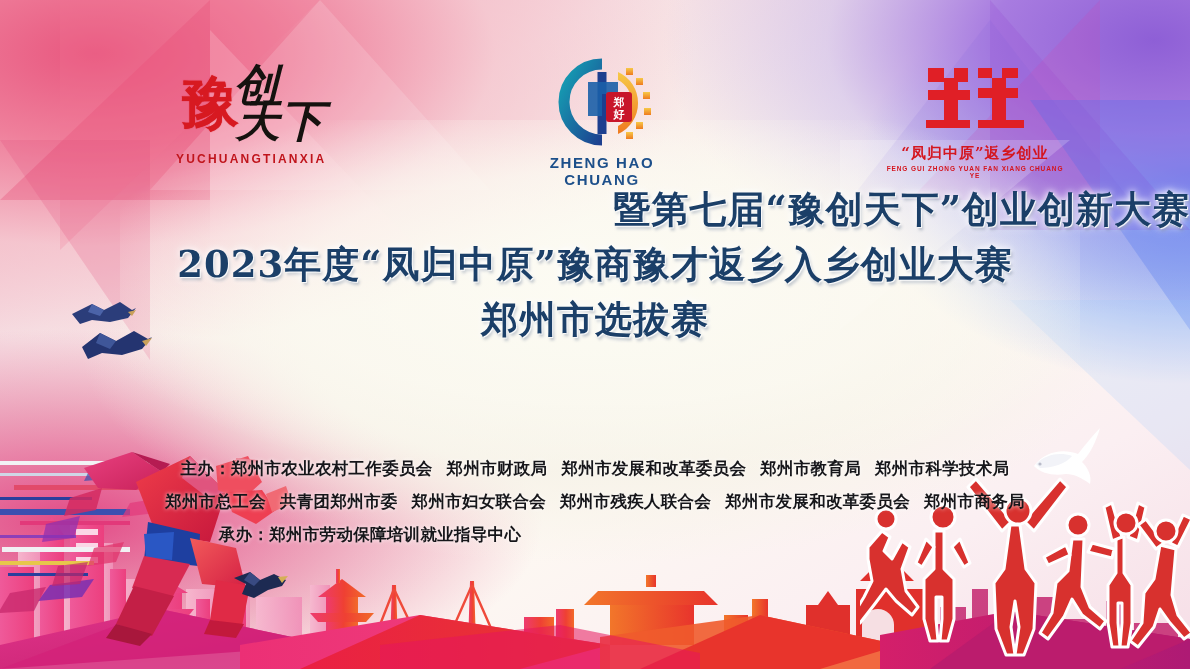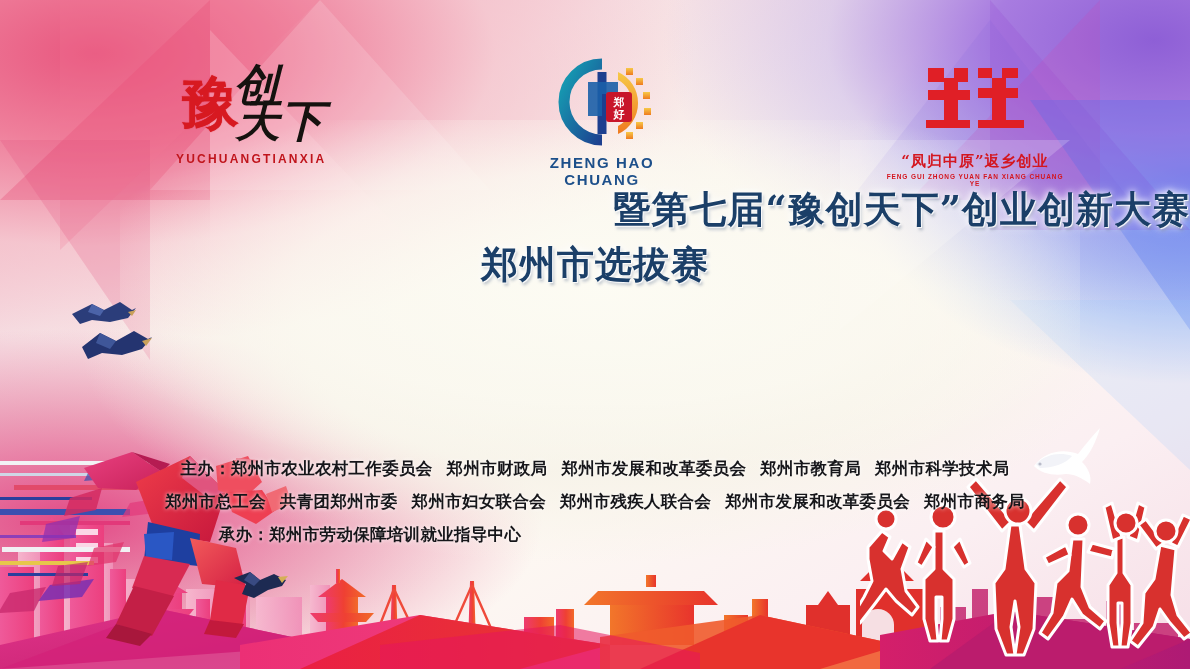--- a/index.html
+++ b/index.html
@@ -77,21 +77,21 @@
   .yct-b2{position:absolute;left:60px;top:36px;color:#15120f;font-size:44px;line-height:46px;
     font-family:"DejaVu Serif","Liberation Serif",serif;font-weight:700;font-style:italic;}
   .yct-py{font-size:12px;letter-spacing:2.2px;color:#c0151c;font-weight:700;margin-top:2px;}
 
   .logo-zhc{position:absolute;left:527px;top:8px;width:150px;height:118px;text-align:center;}
   .zhc-mark{position:relative;width:104px;height:94px;margin:0 auto;}
   .zhc-py{font-size:15px;letter-spacing:1.6px;color:#1c4f8a;font-weight:700;margin-top:4px;}
 
   .logo-fgz{position:absolute;left:886px;top:10px;width:178px;height:118px;text-align:center;}
   .fgz-mark{position:relative;width:110px;height:74px;margin:0 auto;}
-  .fgz-cn{font-size:15px;font-weight:700;color:#d4161f;letter-spacing:1px;margin-top:20px;
+  .fgz-cn{font-size:15px;font-weight:700;color:#d4161f;letter-spacing:1px;margin-top:12px;
     font-family:"DejaVu Serif","Liberation Serif",serif;}
   .fgz-py{font-size:6.5px;letter-spacing:.9px;color:#d4161f;font-weight:700;margin-top:2px;}
 
   
   .title-block{position:absolute;left:0;top:182px;width:1190px;text-align:center;}
   .tline{
     color:#1b3f68;
     font-family:"DejaVu Serif","Liberation Serif",serif;
     font-weight:700;
     letter-spacing:1px;
@@ -435,20 +435,21 @@
           </g>
         </svg>
       </div>
       <div class="fgz-cn">“凤归中原”返乡创业</div>
       <div class="fgz-py">FENG GUI ZHONG YUAN FAN XIANG CHUANG YE</div>
     </div>
   </div>
 
   <div class="title-block">
     <div class="tline t2">暨第七届“豫创天下”创业创新大赛</div>
+    <div class="tline t3">2023年度“凤归中原”豫商豫才返乡入乡创业大赛</div>
     <div class="tline t4">郑州市选拔赛</div>
   </div>
 
   <div class="orgs">
     <div class="org">
       <span>主办：</span><span>郑州市农业农村工作委员会</span><span class="sp"></span><span>郑州市财政局</span><span class="sp"></span><span>郑州市发展和改革委员会</span><span class="sp"></span><span>郑州市教育局</span><span class="sp"></span><span>郑州市科学技术局</span>
     </div>
     <div class="org">
       <span>郑州市总工会</span><span class="sp"></span><span>共青团郑州市委</span><span class="sp"></span><span>郑州市妇女联合会</span><span class="sp"></span><span>郑州市残疾人联合会</span><span class="sp"></span><span>郑州市发展和改革委员会</span><span class="sp"></span><span>郑州市商务局</span>
     </div>

